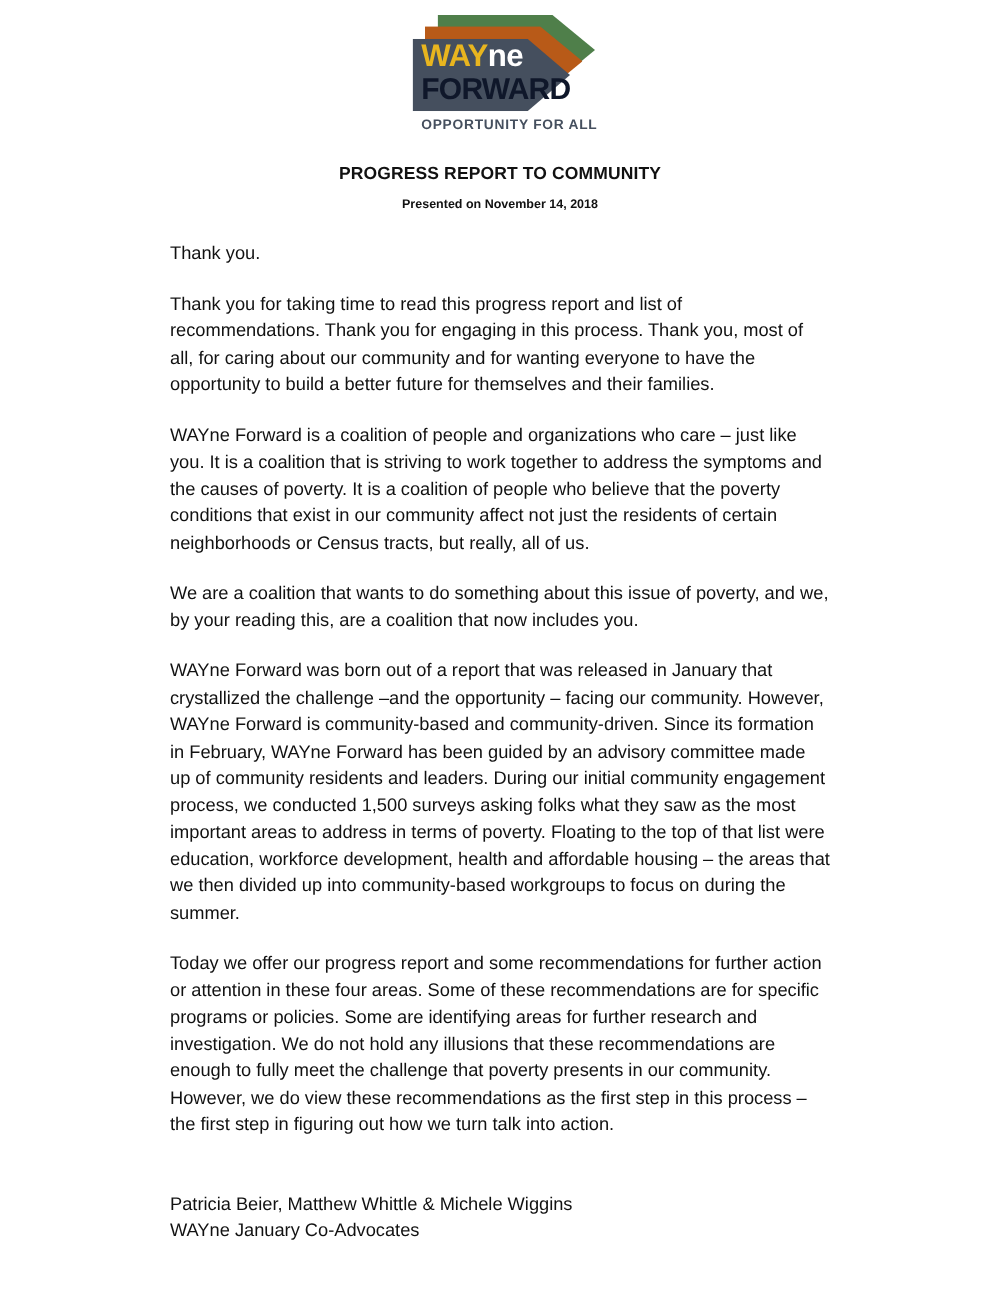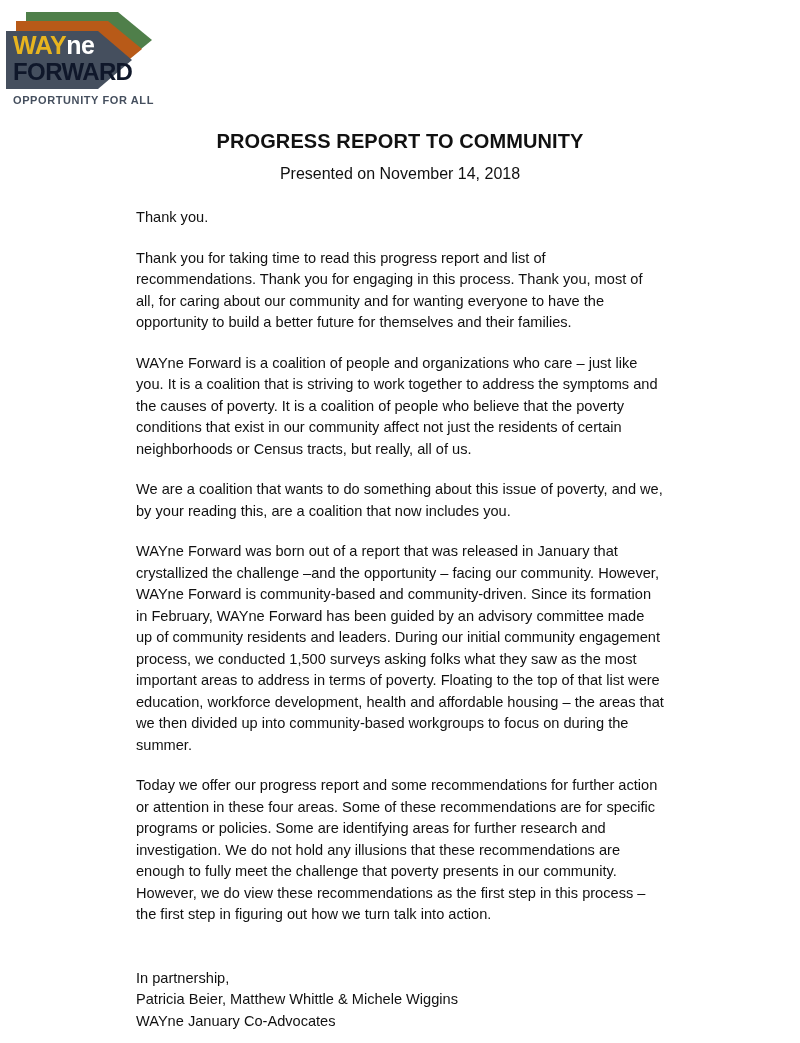--- a/index.html
+++ b/index.html
@@ -17,20 +17,21 @@
     height: 1043px;
     background: #ffffff;
     overflow: hidden;
     box-sizing: border-box;
   }
 
   
   .logo-block {
     width: 100%;
     display: flex;
+    justify-content: center;
     padding-top: 12px;
   }
   .logo {
     position: relative;
     width: 152px;
     height: 96px;
   }
   .logo-layer {
     position: absolute;
   }
@@ -95,29 +96,29 @@
     letter-spacing: 0.6px;
     white-space: nowrap;
   }
 
   
   .title-block {
     text-align: center;
     margin-top: 22px;
   }
   .doc-title {
-    font-size: 20px;
+    font-size: 14px;
     font-weight: bold;
     letter-spacing: 0.1px;
     color: #111111;
     margin: 12px;
   }
   .doc-subtitle {
-    font-size: 16px;
-    font-weight: normal;
+    font-size: 10px;
+    font-weight: bold;
     color: #111111;
     margin: 5px 0 0 0;
   }
 
   
   .body-block {
     margin: 0 auto;
     padding-left: 88px;
     padding-right: 88px;
     box-sizing: border-box;
@@ -165,19 +166,18 @@
 
   <div class="body-block">
     <p class="para">Thank you.</p>
     <p class="para">Thank you for taking time to read this progress report and list of recommendations. Thank you for engaging in this process. Thank you, most of all, for caring about our community and for wanting everyone to have the opportunity to build a better future for themselves and their families.</p>
     <p class="para">WAYne Forward is a coalition of people and organizations who care – just like you. It is a coalition that is striving to work together to address the symptoms and the causes of poverty. It is a coalition of people who believe that the poverty conditions that exist in our community affect not just the residents of certain neighborhoods or Census tracts, but really, all of us.</p>
     <p class="para">We are a coalition that wants to do something about this issue of poverty, and we, by your reading this, are a coalition that now includes you.</p>
     <p class="para">WAYne Forward was born out of a report that was released in January that crystallized the challenge –and the opportunity – facing our community. However, WAYne Forward is community-based and community-driven. Since its formation in February, WAYne Forward has been guided by an advisory committee made up of community residents and leaders. During our initial community engagement process, we conducted 1,500 surveys asking folks what they saw as the most important areas to address in terms of poverty. Floating to the top of that list were education, workforce development, health and affordable housing – the areas that we then divided up into community-based workgroups to focus on during the summer.</p>
     <p class="para">Today we offer our progress report and some recommendations for further action or attention in these four areas. Some of these recommendations are for specific programs or policies. Some are identifying areas for further research and investigation. We do not hold any illusions that these recommendations are enough to fully meet the challenge that poverty presents in our community. However, we do view these recommendations as the first step in this process – the first step in figuring out how we turn talk into action.</p>
 
     <div class="signoff">
-      <div class="line">In partnership,</div>
       <div class="line">Patricia Beier, Matthew Whittle &amp; Michele Wiggins</div>
       <div class="line">WAYne January Co-Advocates</div>
     </div>
   </div>
 
 </div>
 
 </body></html>

